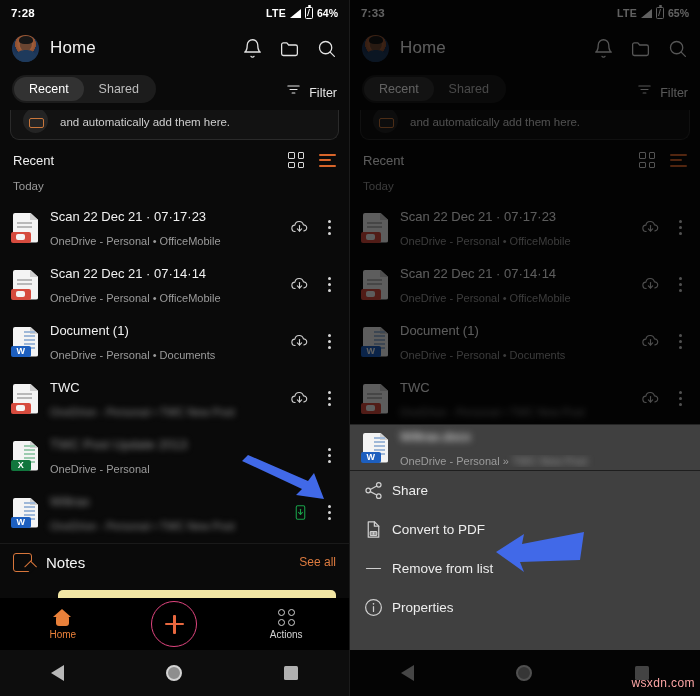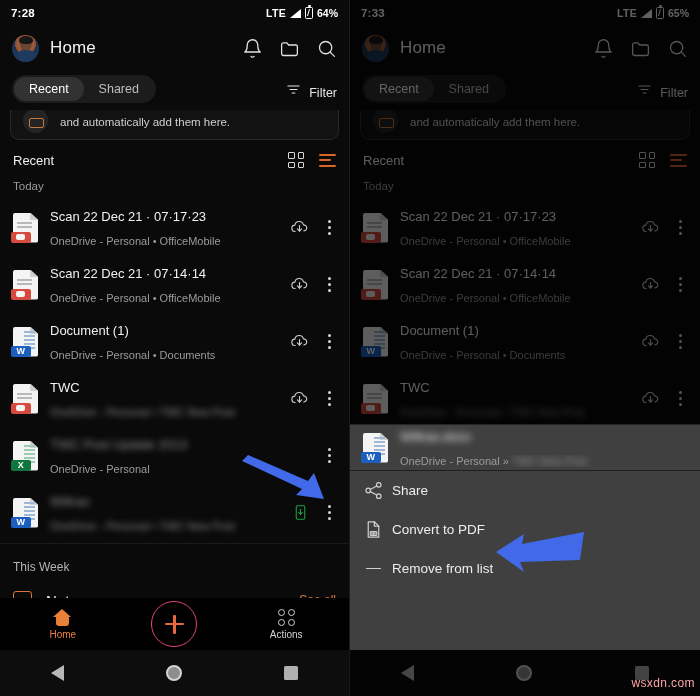--- a/index.html
+++ b/index.html
@@ -375,21 +375,20 @@
             <div class="kebab">
               <i></i>
               <i></i>
               <i></i>
             </div>
           </div>
         </div>
       </div>
 
     <div class="divider"></div>
-    <div class="weeklabel">This Week</div>
 
     <div class="notesrow">
       <div class="noteic"></div>
       <div class="notestitle">Notes</div>
       <div class="seeall">See all</div>
     </div>
     <div class="stickypeek"></div>
 
     <div class="bottomnav">
       <div class="navitem">
@@ -630,20 +629,29 @@
               <line x1="13.7" y1="15.6" x2="13.7" y2="17.3"></line>
             </svg>
             <span class="menulbl">Convert to PDF</span>
           </div>
           <div class="menurow">
             <svg class="menuic" viewBox="0 0 24 24">
               <line x1="4" y1="12" x2="20" y2="12"></line>
             </svg>
             <span class="menulbl">Remove from list</span>
           </div>
+          <div class="menurow">
+            <svg class="menuic" viewBox="0 0 24 24">
+              <circle cx="12" cy="12" r="9"></circle>
+              <line x1="12" y1="11" x2="12" y2="16.5"></line>
+              <circle cx="12" cy="7.8" r=".2"></circle>
+              <line x1="12" y1="7.6" x2="12" y2="8"></line>
+            </svg>
+            <span class="menulbl">Properties</span>
+          </div>
         </div>
     </div>
 
     <div class="androidnav">
       <div class="navback"></div>
       <div class="navhome"></div>
       <div class="navrec"></div>
     </div>
 
     <div class="arrow" style="left:144px; top:530px; z-index:9;">

